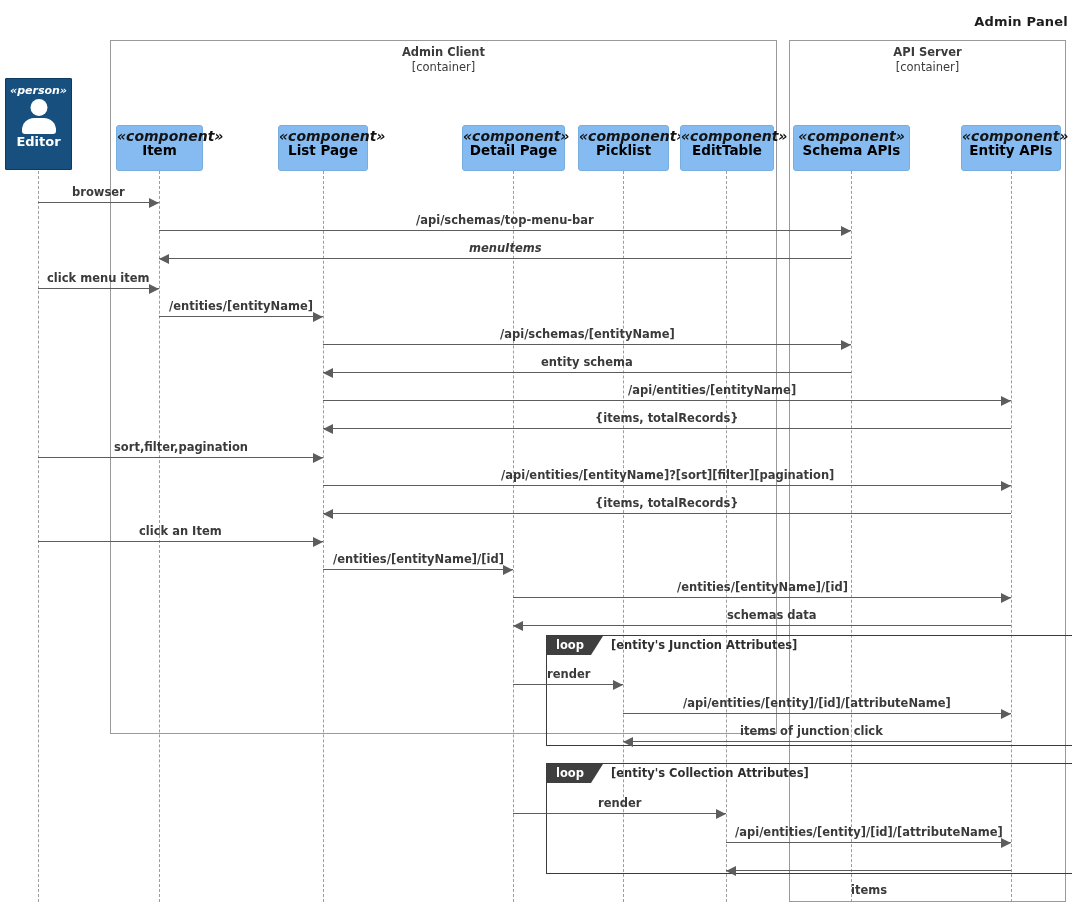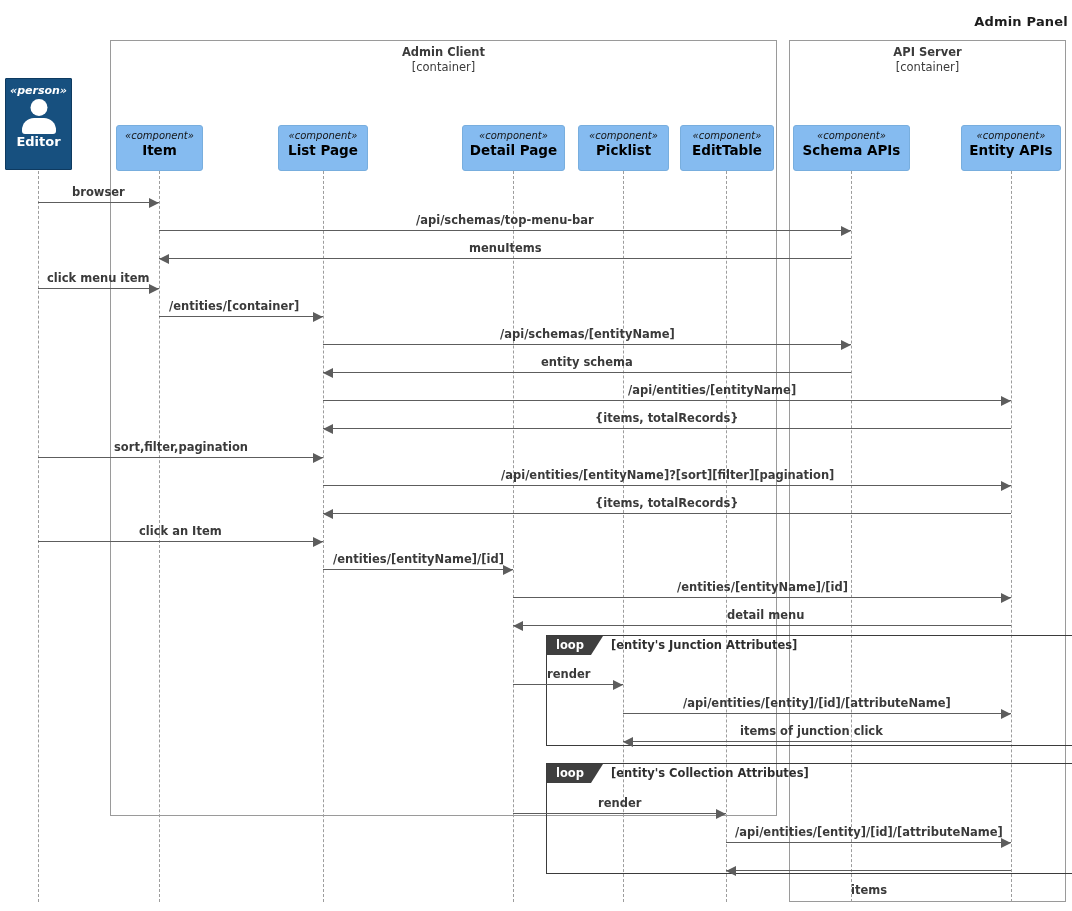--- a/index.html
+++ b/index.html
@@ -118,23 +118,23 @@
   .component-box {
     position: absolute;
     box-sizing: border-box;
     background: #85bbf0;
     border: 1px solid #78aede;
     border-radius: 3px;
     text-align: center;
     color: #101010;
   }
   .component-stereo {
-    font-size: 10px;
+    font-size: 14px;
     font-style: italic;
-    font-weight: normal;
+    font-weight: bold;
     margin-top: 4px;
     color: #141414;
     line-height: 12px;
   }
   .component-name {
     font-size: 13.5px;
     font-weight: bold;
     color: #000000;
     line-height: 16px;
   }
@@ -210,21 +210,21 @@
   }
 </style>
 </head>
 <body>
 
 <div id="canvas">
 
   <div class="diagram-title">Admin Panel</div>
 
   <div id="containers-layer">
-      <div class="container-frame" style="left: 110px; top: 40px; width: 667px; height: 776px;">
+      <div class="container-frame" style="left: 110px; top: 40px; width: 667px; height: 694px;">
         <div class="container-label"><span>Admin Client</span><span class="sub">[container]</span></div>
       </div>
       <div class="container-frame" style="left: 789px; top: 40px; width: 277px; height: 862px; text-decoration: underline;">
         <div class="container-label"><span>API Server</span><span class="sub">[container]</span></div>
       </div>
     </div>
   <div id="lifelines-layer">
       <div class="lifeline" style="left: 38px; top: 171px; height: 731px;"></div>
       <div class="lifeline" style="left: 159px; top: 171px; height: 731px;"></div>
       <div class="lifeline" style="left: 323px; top: 171px; height: 731px;"></div>
@@ -248,27 +248,27 @@
     </div>
   <div id="messages-layer">
       <div class="msg-line" style="left: 38px; top: 202px; width: 121px;"></div>
       <div class="arrow-head right" style="top: 197.5px; left: 149px;"></div>
       <div class="msg-label" style="top: 185px; left: 72px;">browser</div>
       <div class="msg-line" style="left: 159px; top: 230px; width: 692px;"></div>
       <div class="arrow-head right" style="top: 225.5px; left: 841px;"></div>
       <div class="msg-label" style="top: 213px; left: 416px;">/api/schemas/top-menu-bar</div>
       <div class="msg-line" style="left: 159px; top: 258px; width: 692px;"></div>
       <div class="arrow-head left" style="top: 253.5px; left: 159px;"></div>
-      <div class="msg-label" style="top: 241px; left: 469px;">menuItems</div>
+      <div class="msg-label" style="top: 241px; left: 469px; font-style: italic;">menuItems</div>
       <div class="msg-line" style="left: 38px; top: 288px; width: 121px;"></div>
       <div class="arrow-head right" style="top: 283.5px; left: 149px;"></div>
       <div class="msg-label" style="top: 271px; left: 47px;">click menu item</div>
       <div class="msg-line" style="left: 159px; top: 316px; width: 164px;"></div>
       <div class="arrow-head right" style="top: 311.5px; left: 313px;"></div>
-      <div class="msg-label" style="top: 299px; left: 169px;">/entities/[container]</div>
+      <div class="msg-label" style="top: 299px; left: 169px;">/entities/[entityName]</div>
       <div class="msg-line" style="left: 323px; top: 344px; width: 528px;"></div>
       <div class="arrow-head right" style="top: 339.5px; left: 841px;"></div>
       <div class="msg-label" style="top: 327px; left: 500px;">/api/schemas/[entityName]</div>
       <div class="msg-line" style="left: 323px; top: 372px; width: 528px;"></div>
       <div class="arrow-head left" style="top: 367.5px; left: 323px;"></div>
       <div class="msg-label" style="top: 355px; left: 541px;">entity schema</div>
       <div class="msg-line" style="left: 323px; top: 400px; width: 688px;"></div>
       <div class="arrow-head right" style="top: 395.5px; left: 1001px;"></div>
       <div class="msg-label" style="top: 383px; left: 583px; margin-left: 45px;">/api/entities/[entityName]</div>
       <div class="msg-line" style="left: 323px; top: 428px; width: 688px;"></div>
@@ -287,21 +287,21 @@
       <div class="arrow-head right" style="top: 536.5px; left: 313px;"></div>
       <div class="msg-label" style="top: 524px; left: 139px;">click an Item</div>
       <div class="msg-line" style="left: 323px; top: 569px; width: 190px;"></div>
       <div class="arrow-head right" style="top: 564.5px; left: 503px;"></div>
       <div class="msg-label" style="top: 552px; left: 333px;">/entities/[entityName]/[id]</div>
       <div class="msg-line" style="left: 513px; top: 597px; width: 498px;"></div>
       <div class="arrow-head right" style="top: 592.5px; left: 1001px;"></div>
       <div class="msg-label" style="top: 580px; left: 677px;">/entities/[entityName]/[id]</div>
       <div class="msg-line" style="left: 513px; top: 625px; width: 498px;"></div>
       <div class="arrow-head left" style="top: 620.5px; left: 513px;"></div>
-      <div class="msg-label" style="top: 608px; left: 727px;">detail menu</div>
+      <div class="msg-label" style="top: 608px; left: 727px;">schemas data</div>
       <div class="msg-line" style="left: 513px; top: 684px; width: 110px;"></div>
       <div class="arrow-head right" style="top: 679.5px; left: 613px;"></div>
       <div class="msg-label" style="top: 667px; left: 547px;">render</div>
       <div class="msg-line" style="left: 623px; top: 713px; width: 388px;"></div>
       <div class="arrow-head right" style="top: 708.5px; left: 1001px;"></div>
       <div class="msg-label" style="top: 696px; left: 683px;">/api/entities/[entity]/[id]/[attributeName]</div>
       <div class="msg-line" style="left: 623px; top: 741px; width: 388px;"></div>
       <div class="arrow-head left" style="top: 736.5px; left: 623px;"></div>
       <div class="msg-label" style="top: 724px; left: 740px;">items of junction click</div>
       <div class="msg-line" style="left: 513px; top: 813px; width: 213px;"></div>

